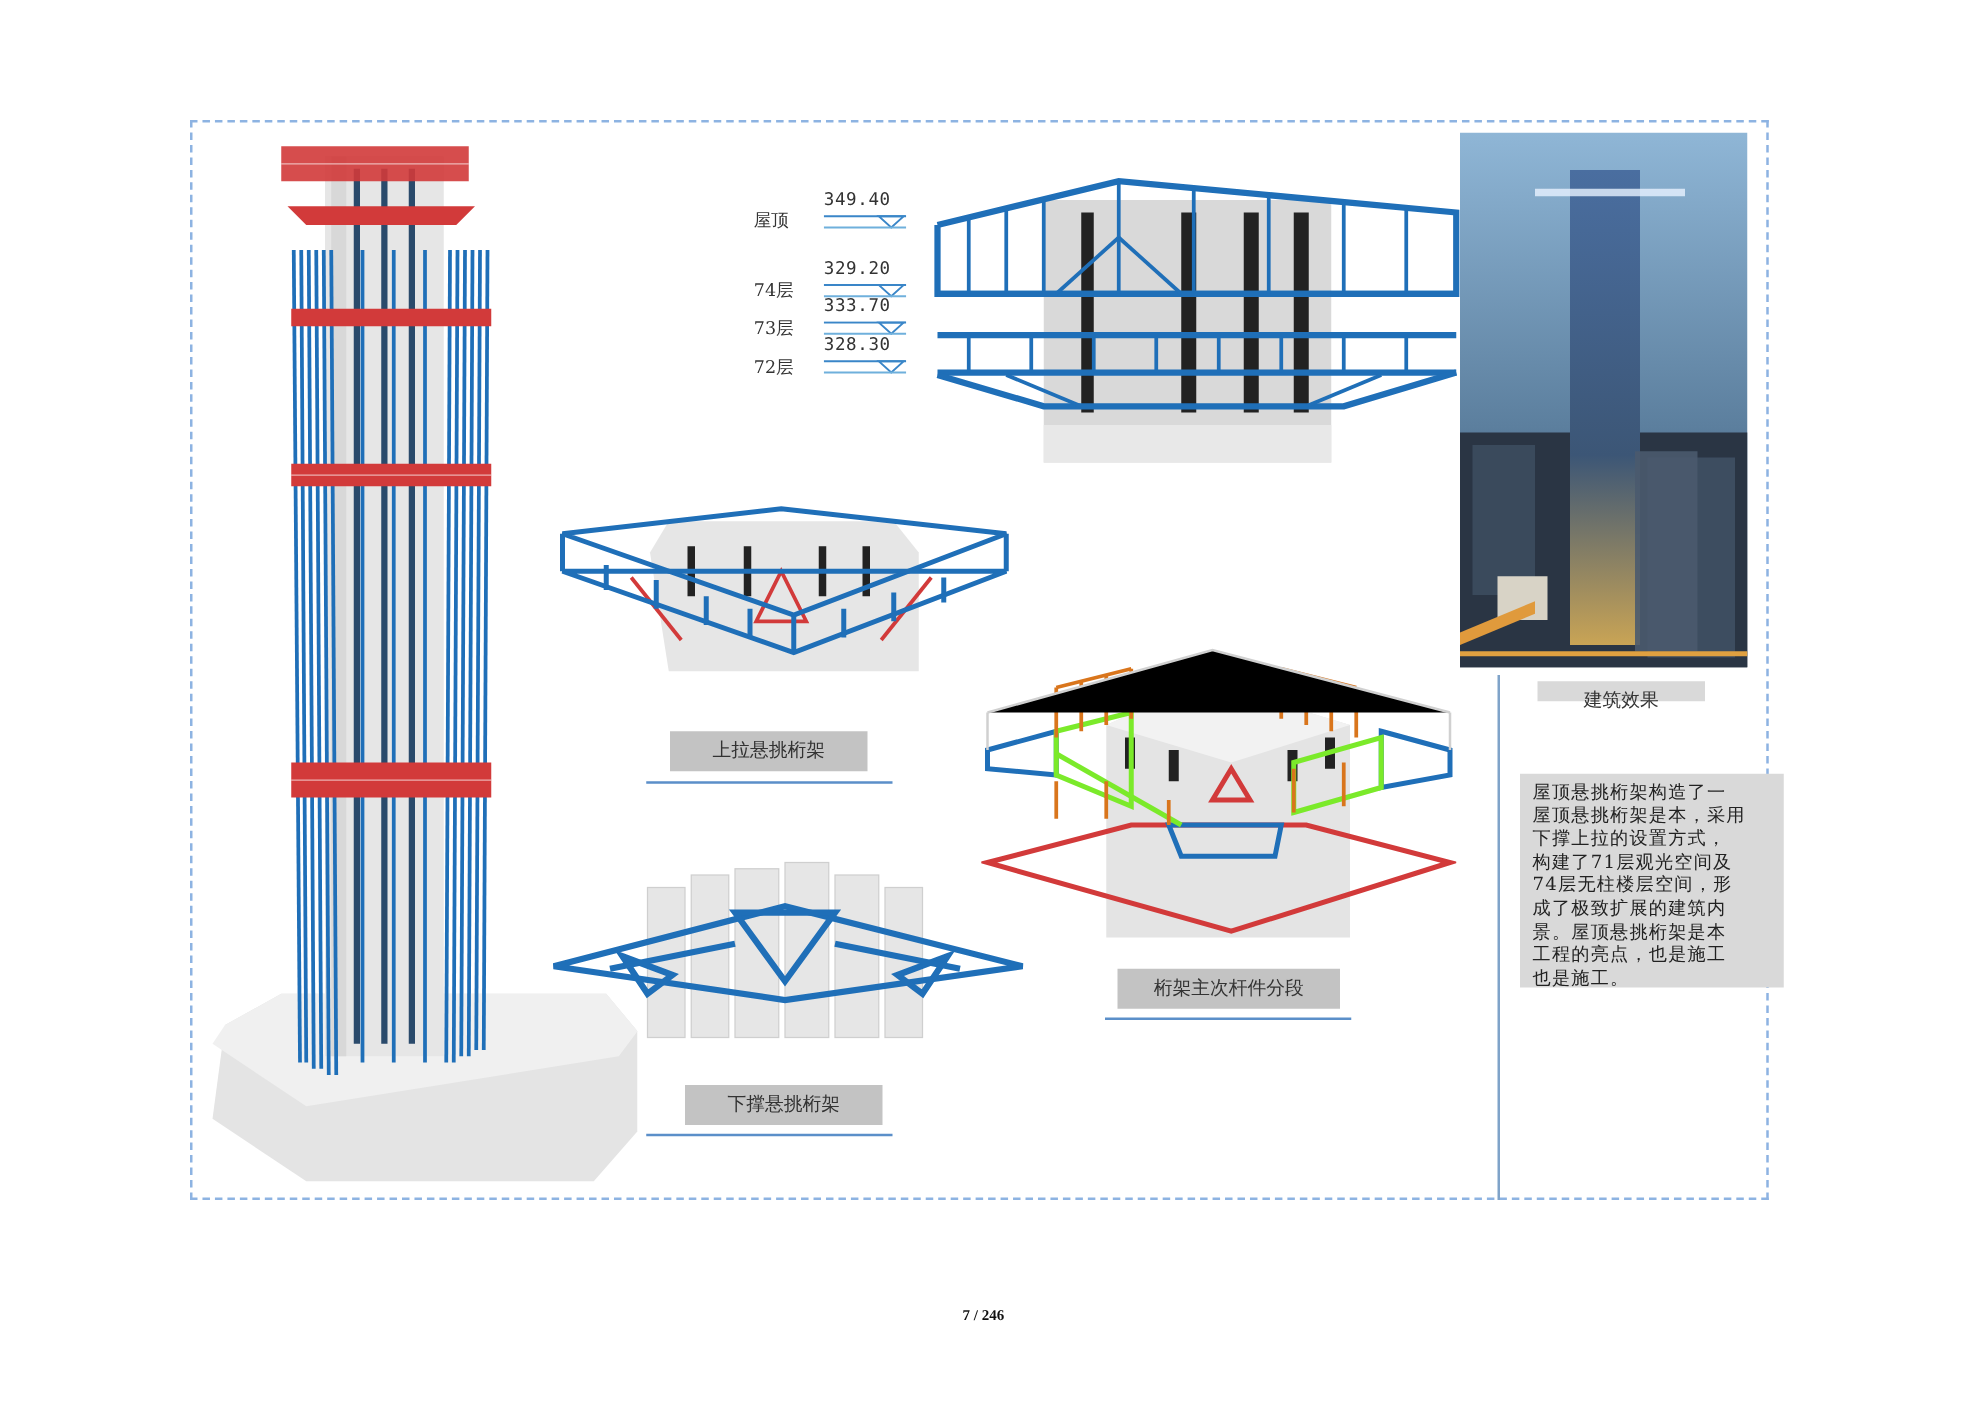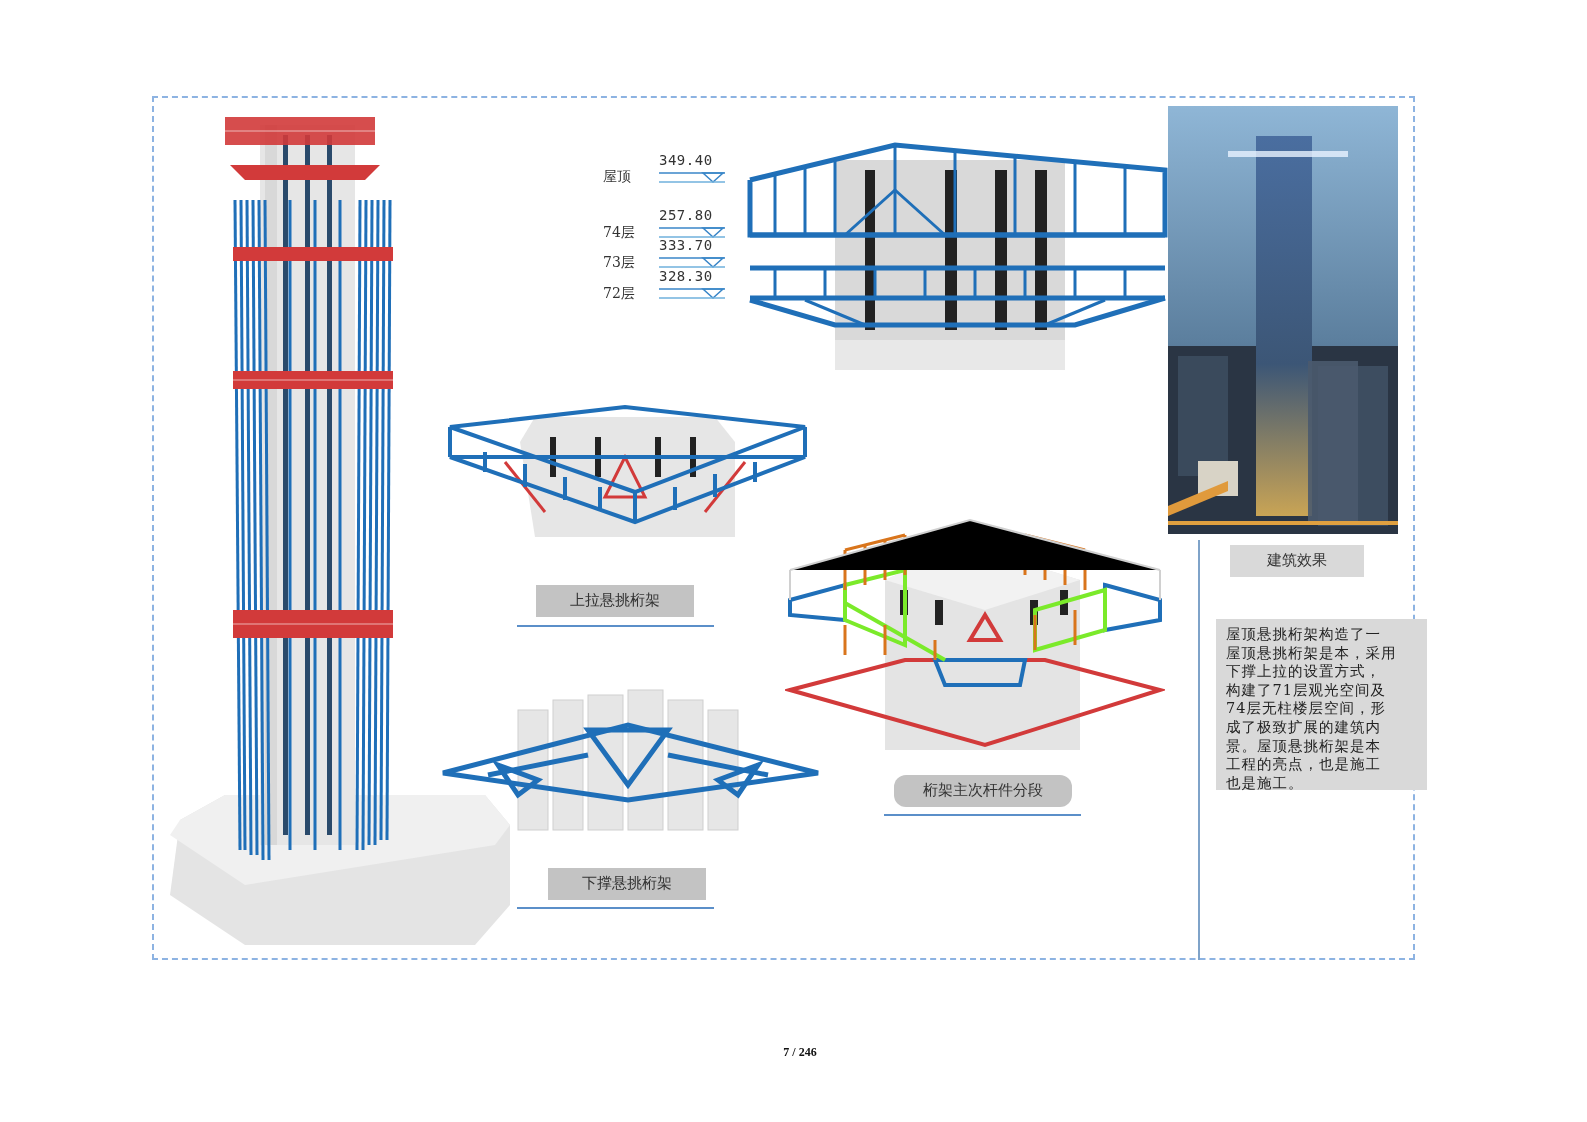--- a/index.html
+++ b/index.html
@@ -77,21 +77,21 @@
   <div class="abs level-val" style="left:56px; top:2px;">349.40</div>
   <div class="abs level-name" style="left:0; top:18px;">屋顶</div>
   <div class="abs" style="left:56px; top:22px;">
     <svg width="66" height="12">
         <line x1="0" y1="1" x2="66" y2="1" stroke="#3a86c8" stroke-width="1.5"></line>
         <polygon points="44,1 64,1 54,10" fill="none" stroke="#3a86c8" stroke-width="1.5"></polygon>
         <line x1="0" y1="10" x2="66" y2="10" stroke="#6fb0dc" stroke-width="1.5"></line>
       </svg>
   </div>
 
-  <div class="abs level-val" style="left:56px; top:57px;">257.80</div>
+  <div class="abs level-val" style="left:56px; top:57px;">329.20</div>
   <div class="abs level-name" style="left:0; top:74px;">74层</div>
   <div class="abs" style="left:56px; top:77px;">
     <svg width="66" height="12">
         <line x1="0" y1="1" x2="66" y2="1" stroke="#3a86c8" stroke-width="1.5"></line>
         <polygon points="44,1 64,1 54,10" fill="none" stroke="#3a86c8" stroke-width="1.5"></polygon>
         <line x1="0" y1="10" x2="66" y2="10" stroke="#6fb0dc" stroke-width="1.5"></line>
       </svg>
   </div>
 
   <div class="abs level-val" style="left:56px; top:87px;">333.70</div>
@@ -281,30 +281,30 @@
       <line x1="250" y1="100" x2="250" y2="135"></line>
         <line x1="290" y1="95" x2="290" y2="130"></line>
     </g>
     <g stroke="#d0d0d0" stroke-width="2">
         <polyline points="5,55 185,5 375,55"></polyline>
         <line x1="5" y1="55" x2="5" y2="85"></line>
         <line x1="375" y1="55" x2="375" y2="85"></line>
       </g>
   </svg>
 </div>
-<div class="abs caption" style="left:894px; top:775px; width:178px;border-radius:12px;">桁架主次杆件分段</div>
+<div class="abs caption" style="left:894px; top:775px; width:178px;">桁架主次杆件分段</div>
 <div class="abs cap-line" style="left:884px; top:814px; width:197px;"></div>
 
-<div class="abs label-box" style="left:1230px; top:545px; width:134px; height:32px;">建筑效果</div>
+<div class="abs label-box" style="left:1230px; top:545px; width:134px; height:16px;">建筑效果</div>
 
 <div class="abs desc" style="left:1216px; top:619px; width:211px; height:171px;">
   <div>屋顶悬挑桁架构造了一</div>
   <div>屋顶悬挑桁架是本，采用</div>
   <div>下撑上拉的设置方式，</div>
   <div>构建了71层观光空间及</div>
   <div>74层无柱楼层空间，形</div>
   <div>成了极致扩展的建筑内</div>
   <div>景。屋顶悬挑桁架是本</div>
   <div>工程的亮点，也是施工</div>
   <div>也是施工。</div>
 </div>
 
-<div class="abs page-num" style="left:770px; top:1045px; width:60px; text-align:center;">7 / 246</div>
+<div class="abs page-num" style="left:770px; top:1045px; width:60px; ">7 / 246</div>
 
 </body></html>

